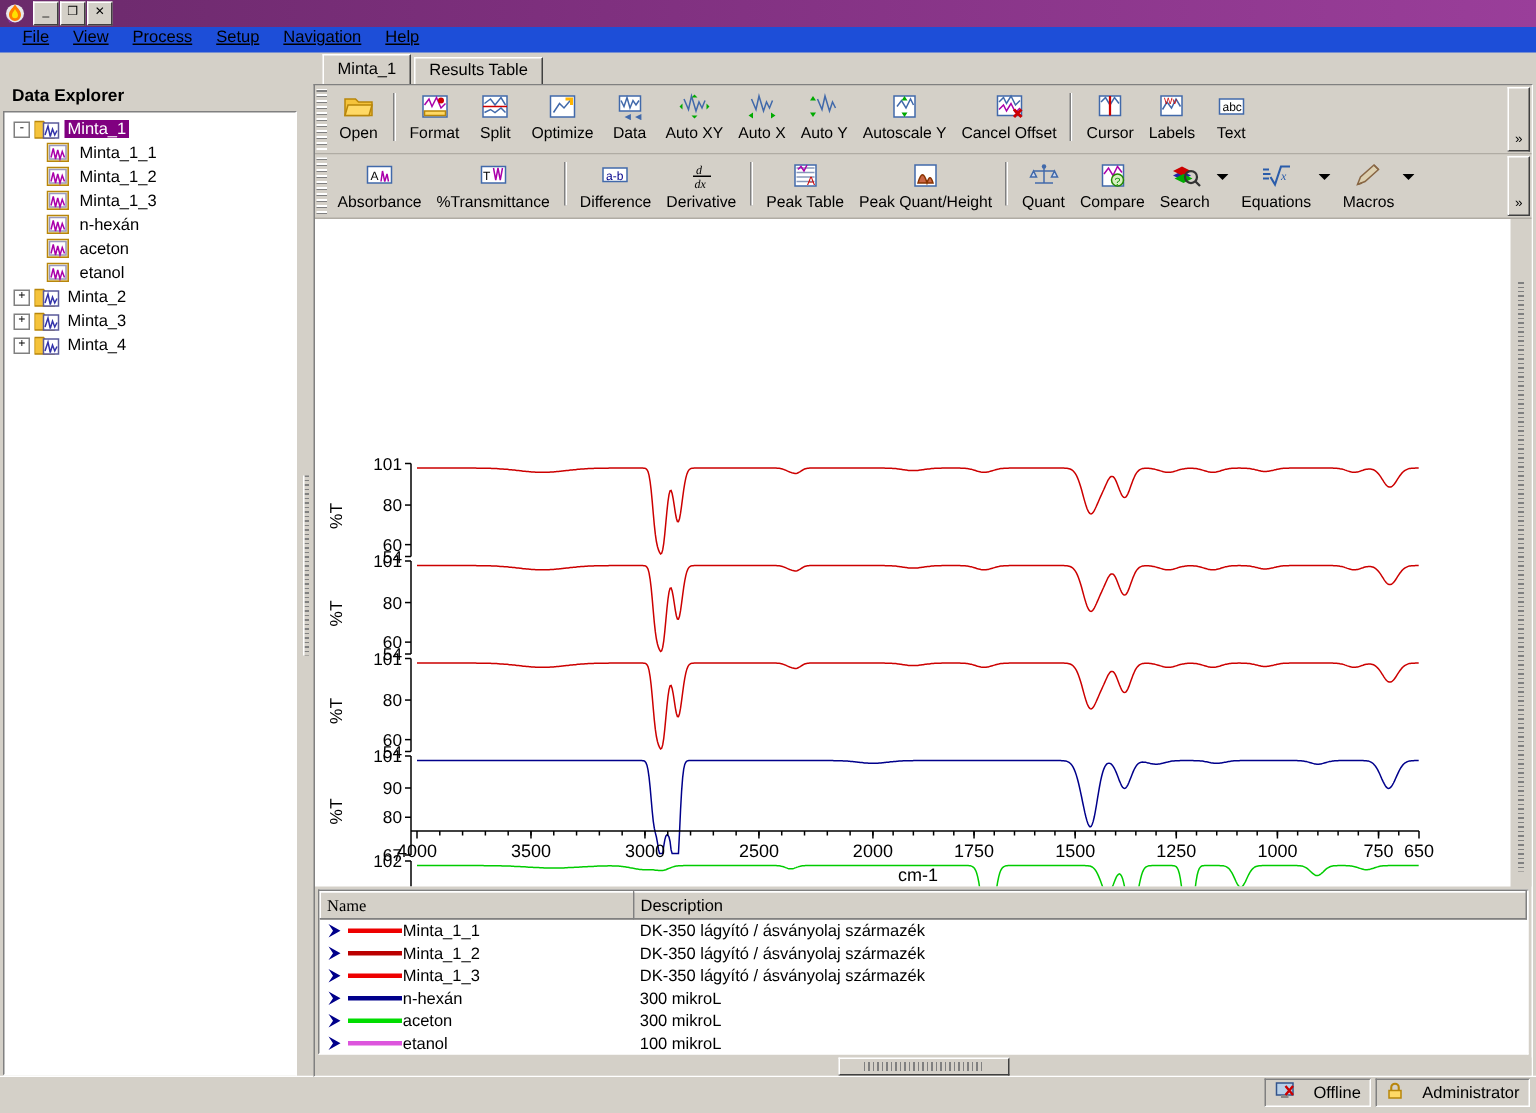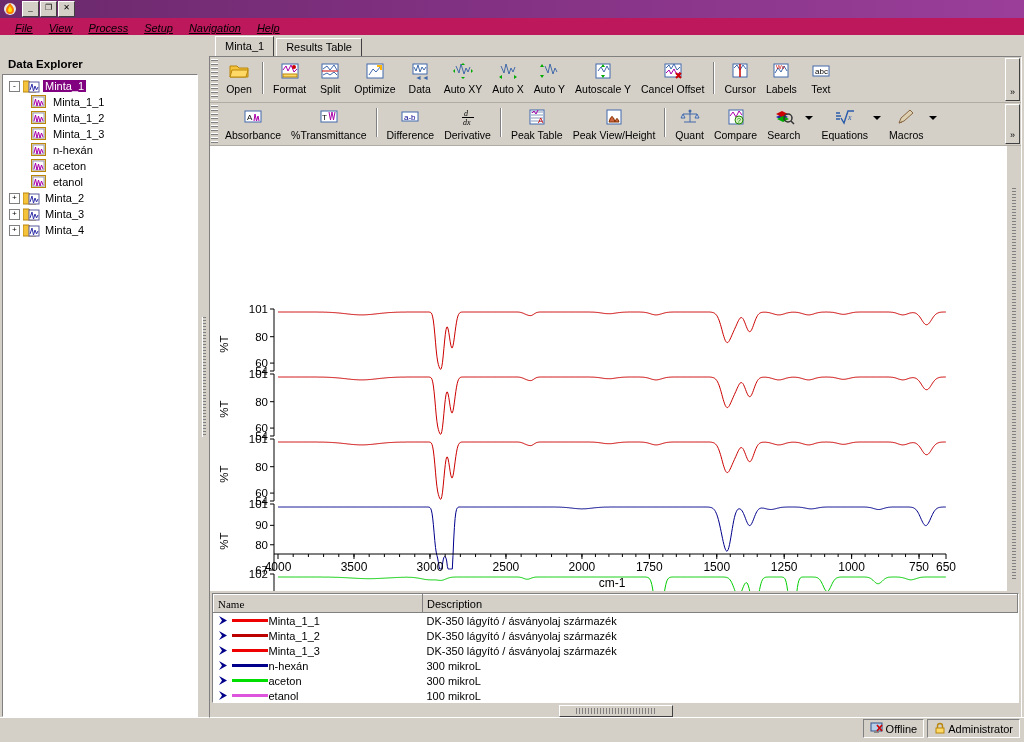--- a/index.html
+++ b/index.html
@@ -18,22 +18,22 @@
   #titlebar .tb-title{
     color:#fff;font-weight:bold;font-size:11.5px;letter-spacing:.2px;flex:1;
   }
   .winbtn{
     width:15px;height:14px;margin-left:1px;background:#d4d0c8;
     border:1px solid #fff;border-right-color:#404040;border-bottom-color:#404040;
     font-size:8px;line-height:12px;text-align:center;color:#000;font-family:"Liberation Sans",sans-serif;
   }
   
   #menubar{
-    height:17px;background:#be185d;display:flex;align-items:flex-end;
-    border-bottom:1px solid #d4d0c8;padding-left:7px;font-style:italic;
+    height:17px;background:#1d4ed8;display:flex;align-items:flex-start;
+    border-bottom:1px solid #d4d0c8;padding-left:7px;
   }
   #menubar .menu-item{padding:1px 8px;font-size:11px;}
   #menubar .menu-item u{text-decoration:underline;}
   
   #workarea{display:flex;height:681px;}
   
   #explorer{width:200px;background:#d4d0c8;display:flex;flex-direction:column;}
   #explorer-title{font-weight:bold;font-size:11.5px;padding:4px 0 4px 8px;margin-top:18px;}
   #tree{
     flex:1;background:#fff;border:1px solid #808080;border-right-color:#fff;border-bottom-color:#fff;
@@ -116,21 +116,21 @@
     border-right-color:#404040;border-bottom-color:#404040;
     display:flex;align-items:center;justify-content:center;gap:2px;
   }
   #hscroll .thumb .dots{width:80px;height:6px;background:
      repeating-linear-gradient(to right,#808080 0px,#808080 1px,#d4d0c8 1px,#d4d0c8 3px);}
   
   #statusbar{height:21px;background:#d4d0c8;display:flex;align-items:center;
     border-top:1px solid #fff;padding:0 4px;}
   .status-pane{
     height:17px;border:1px solid #808080;border-right-color:#fff;border-bottom-color:#fff;
-    display:flex;align-items:center;padding:0 6px;gap:2px;font-size:11px;margin-left:3px;
+    display:flex;align-items:center;padding:0 6px;gap:12px;font-size:11px;margin-left:3px;
   }
   #status-spacer{flex:1;}
 </style>
 </head>
 <body>
 
 <div id="titlebar">
   <span class="tb-icon">
     <svg width="14" height="14" viewBox="0 0 14 14">
       <circle cx="7" cy="7" r="6" fill="#e8e8e8"></circle>
@@ -468,21 +468,21 @@
           <span class="cap">Peak Table</span>
         </div>
 
         <div class="tbtn">
           <span class="glyph">
             <svg width="20" height="18" viewBox="0 0 20 18">
                 <rect x="3" y="2" width="14" height="14" fill="#fff" stroke="#4169aa"></rect>
                 <path d="M5 14 Q8 3 11 14 Q13 7 15 14z" fill="#cc6644" stroke="#883300"></path>
               </svg>
           </span>
-          <span class="cap">Peak View/Height</span>
+          <span class="cap">Peak Quant/Height</span>
         </div>
         <div class="tb-sep"></div>
 
         <div class="tbtn">
           <span class="glyph">
             <svg width="20" height="18" viewBox="0 0 20 18">
                 <path d="M10 3 v11 M4 14 h12" stroke="#4169aa"></path>
                 <path d="M3 6 h14" stroke="#4169aa"></path>
                 <path d="M3 6 l-2 4 h4z M17 6 l-2 4 h4z" fill="#cfd9ee" stroke="#4169aa"></path>
                 <circle cx="10" cy="3" r="1.5" fill="#4169aa"></circle>

